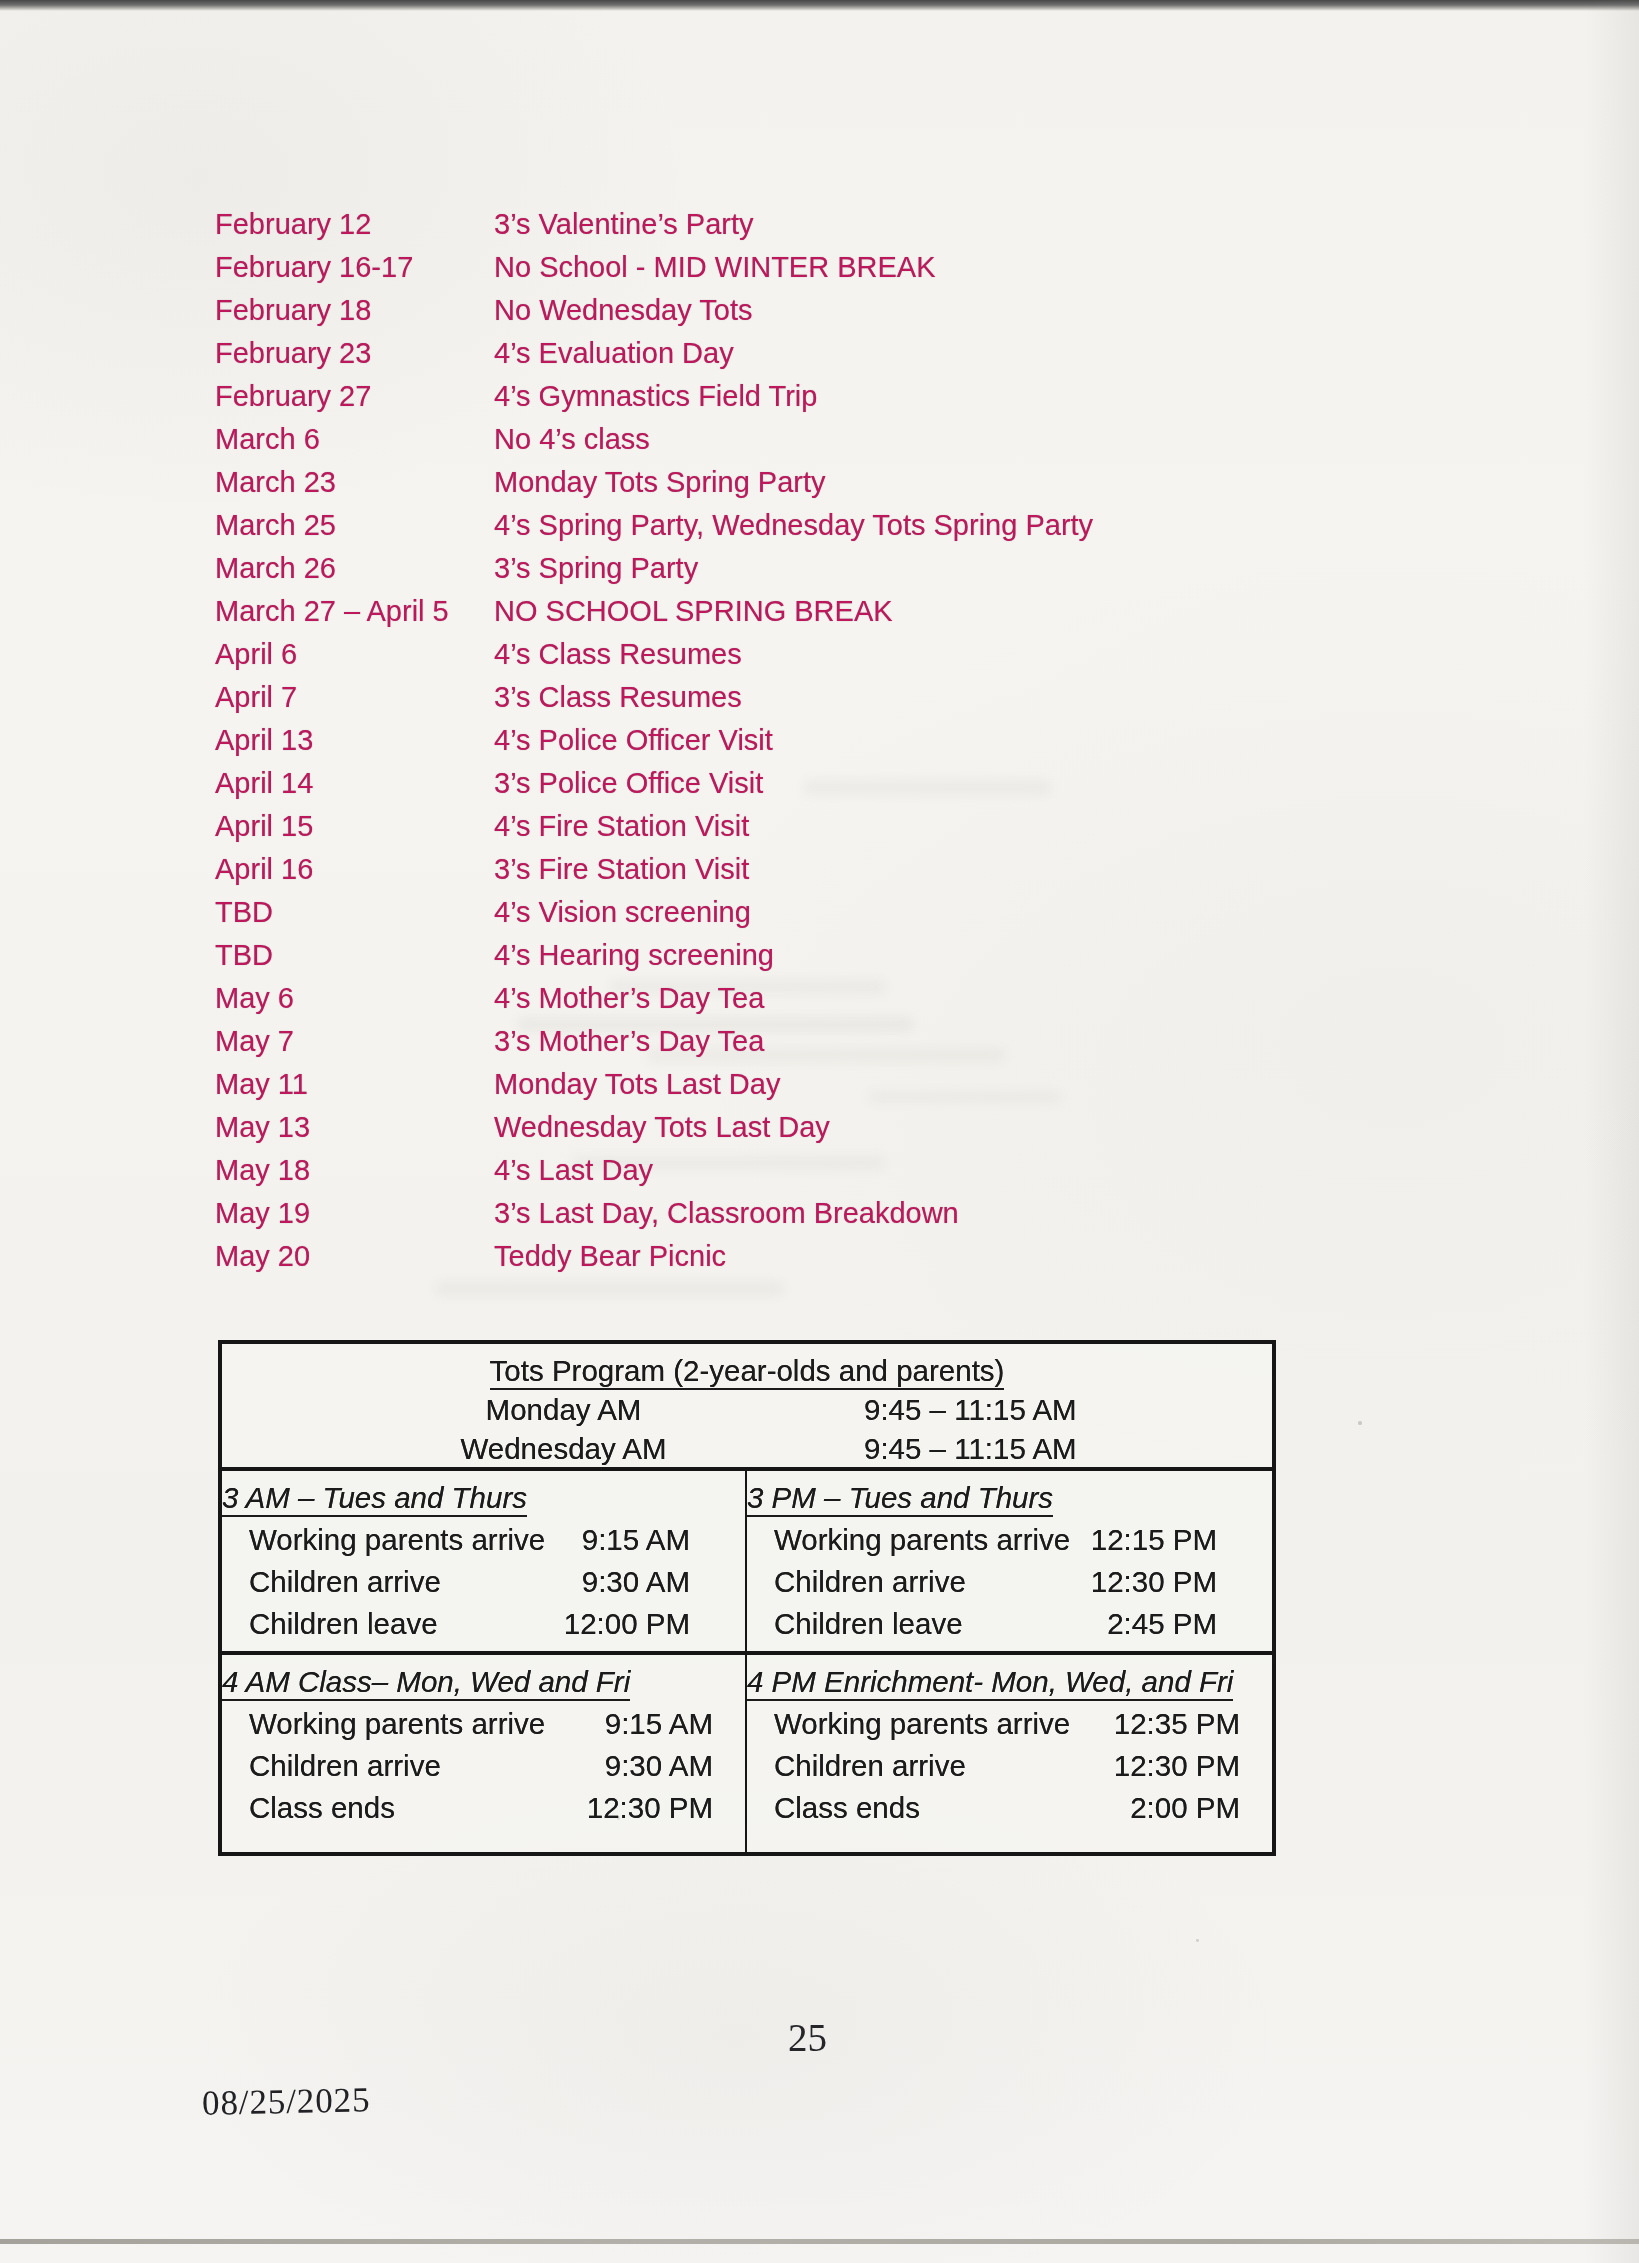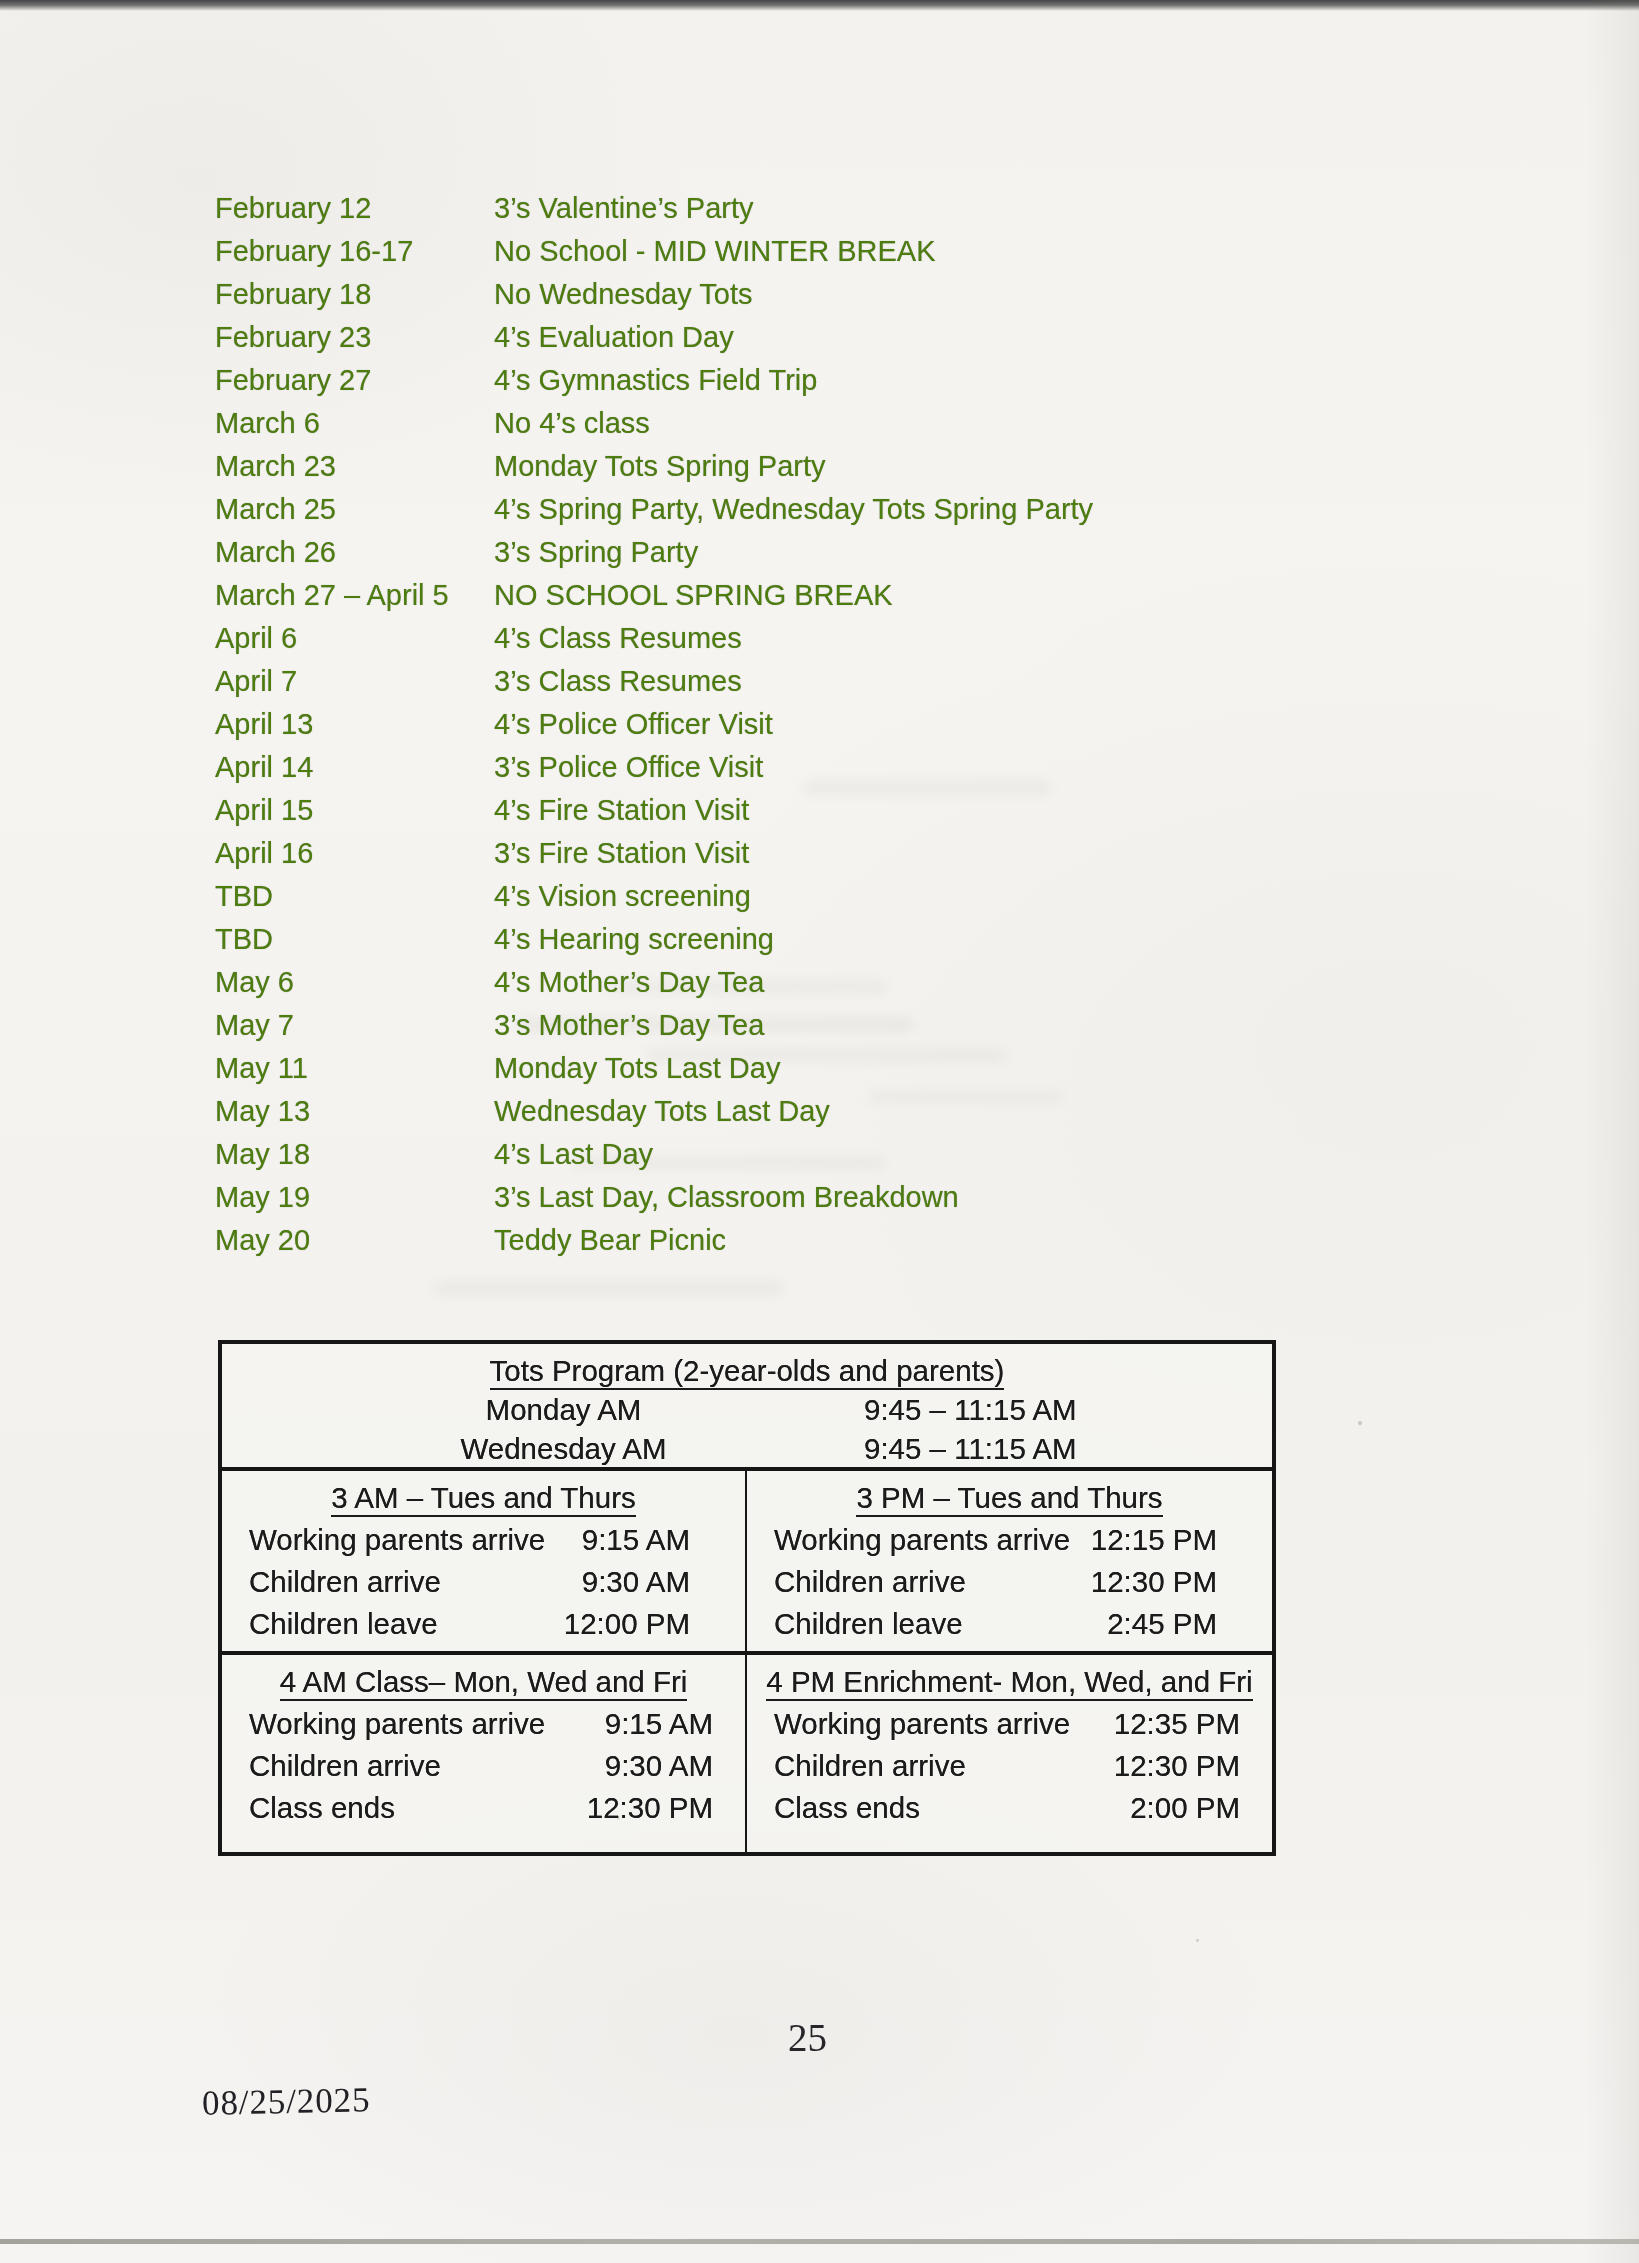--- a/index.html
+++ b/index.html
@@ -25,21 +25,21 @@
     position:absolute;left:0;top:2239px;width:1639px;height:4.6px;
     background:linear-gradient(90deg,#8f8d85 0%,#a29f97 40%,#98958d 75%,#b1aea6 100%);
     opacity:.8;
   }
   .scan-shade-right{
     position:absolute;top:0;right:0;width:55px;height:2263px;
     background:linear-gradient(270deg,rgba(120,118,110,0.10),transparent);
   }
 
   
-  .calendar{position:absolute;left:215px;top:187px;width:1200px;color:#4d7c0f;}
+  .calendar{position:absolute;left:215px;top:203px;width:1200px;color:#be185d;}
   .cal-row{display:flex;line-height:43px;font-size:29px;
     text-shadow:0 0 0.9px rgba(80,80,80,0.55);}
   .cal-date{width:279px;flex:0 0 279px;}
   .cal-event{flex:1;}
 
   
   .tots-table{
     position:absolute;left:218px;top:1340px;width:1058px;
     border:4.6px solid #161616;box-sizing:border-box;
     color:#1b1b1b;font-size:29.5px;
@@ -51,21 +51,21 @@
   .u{border-bottom:2.8px solid #1b1b1b;padding-bottom:0.9px;}
   .t-hrow{display:grid;grid-template-columns:591px 1fr;line-height:39px;gap:28px;}
   .t-hlabel{text-align:center;padding-left:92px;}
   .t-htime{text-align:left;padding-left:23px;}
 
   .t-band{display:grid;grid-template-columns:1fr 1fr;}
   .t-band-1{height:180px;border-bottom:4.6px solid #161616;}
   .t-band-2{height:197px;}
   .t-cell{padding-top:5.5px;box-sizing:border-box;}
   .t-cell-left{border-right:2.8px solid #161616;}
-  .sec-title{text-align:center;line-height:42px;}
+  .sec-title{text-align:left;line-height:42px;font-style:italic;}
   .sec-row{display:flex;justify-content:space-between;line-height:42px;padding-left:27px;}
   .t-band-1 .sec-row{padding-right:55px;}
   .t-band-2 .sec-row{padding-right:32px;}
 
   
   .page-number{
     position:absolute;left:780px;top:2015px;width:55px;text-align:center;
     font-family:"Liberation Serif","DejaVu Serif",serif;
     font-size:39px;color:#26262a;
   }

